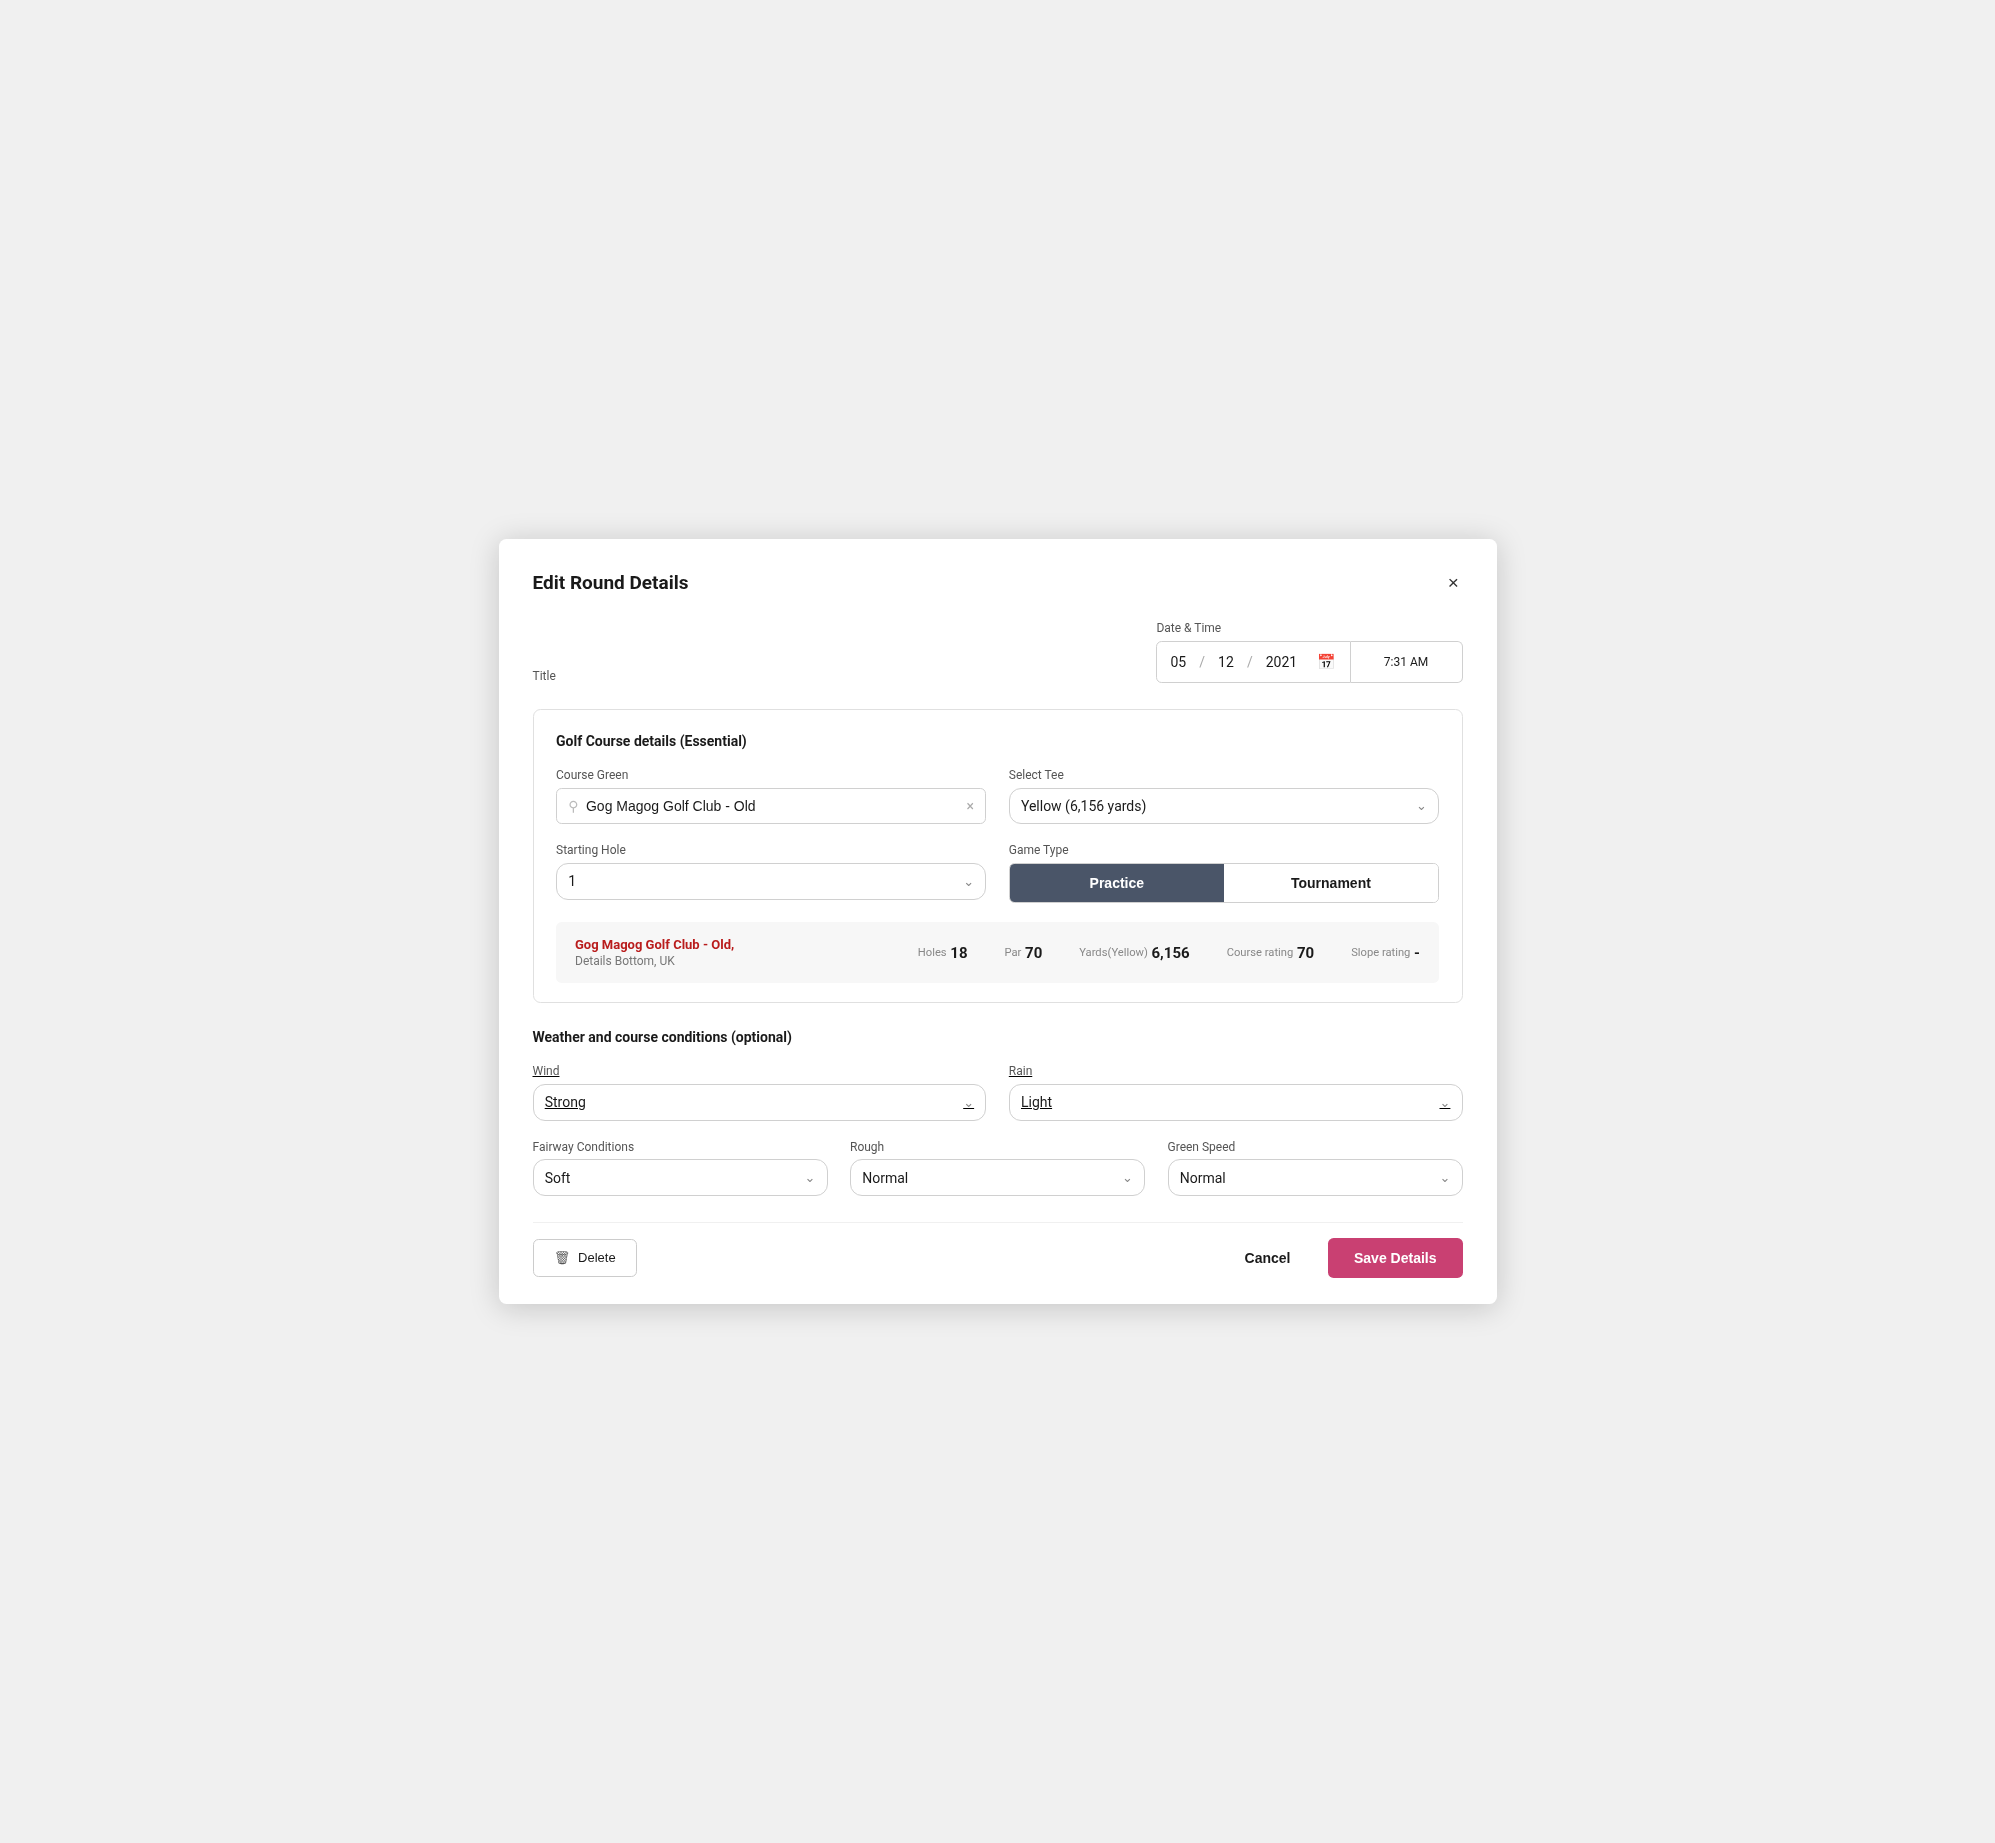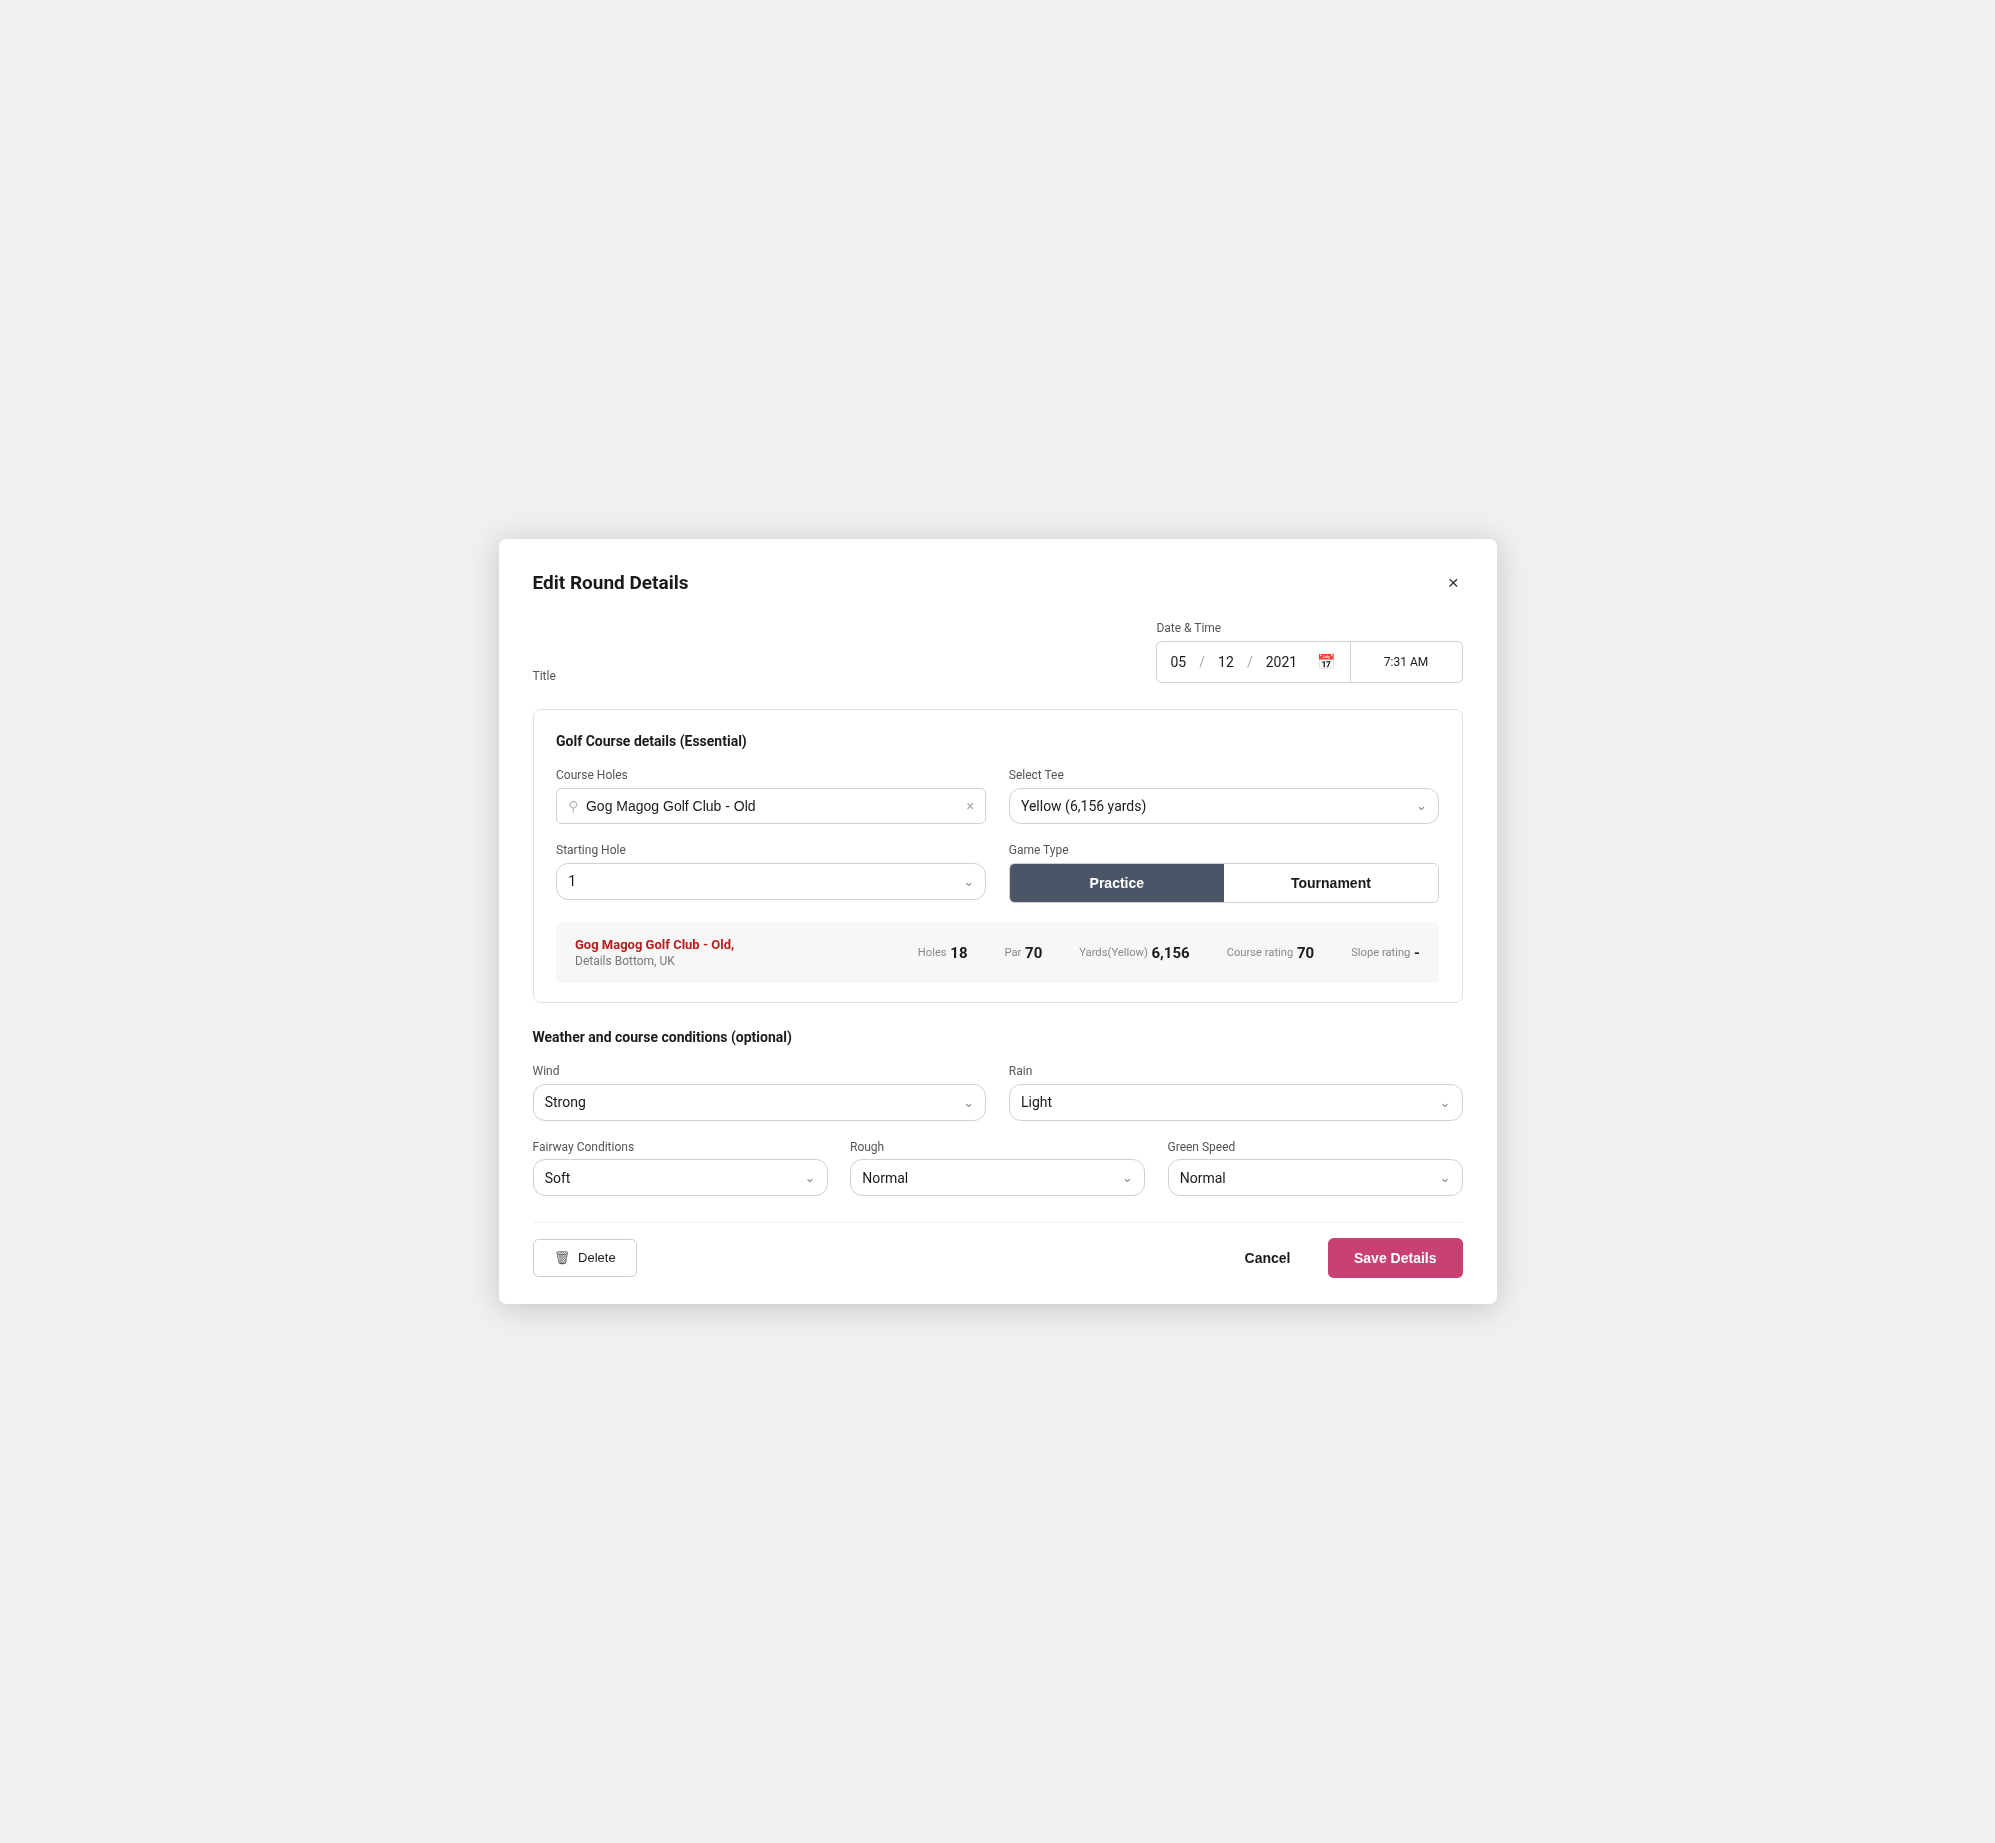--- a/index.html
+++ b/index.html
@@ -284,20 +284,21 @@
       font-weight: 600;
       cursor: pointer;
     }
     .two-col-wind {
       display: flex;
       gap: 22.5px;
       margin-bottom: 19px;
     }
     .two-col-wind > .field-group {
       flex: 0 0 calc(50% - 11.2px);
+      text-decoration: underline;
     }
   </style>
 </head>
 <body>
 
 <div class="modal">
 
   <div class="modal-header">
     <span class="modal-title">Edit Round Details</span>
     <button class="close-btn">×</button>
@@ -323,21 +324,21 @@
         </div>
       </div>
     </div>
   </div>
 
   <div class="section-box">
     <div class="section-title">Golf Course details (Essential)</div>
 
     <div class="two-col">
       <div class="field-group">
-        <label class="field-label">Course Holes</label>
+        <label class="field-label">Course Green</label>
         <div class="search-input-wrap">
           <span class="search-icon">⚲</span>
           <input class="search-input" type="text" value="Gog Magog Golf Club - Old" style="">
           <span class="clear-icon">×</span>
         </div>
       </div>
       <div class="field-group">
         <label class="field-label">Select Tee</label>
         <div class="select-wrap">
           <span>Yellow (6,156 yards)</span>

